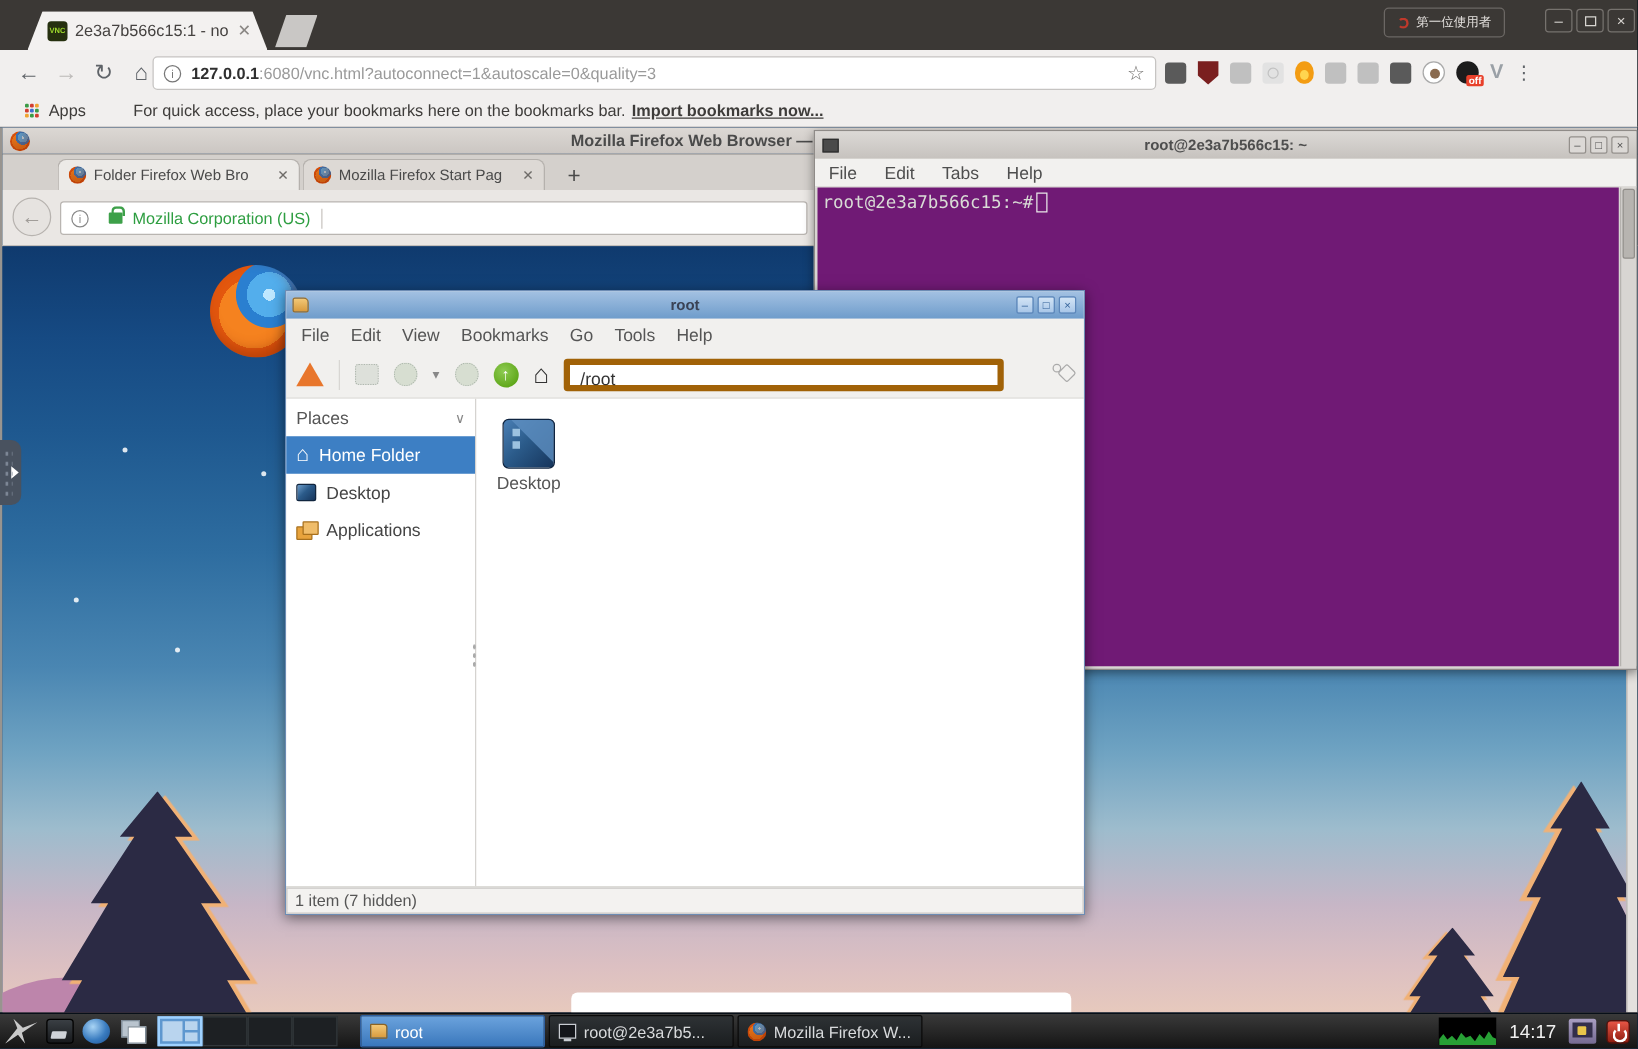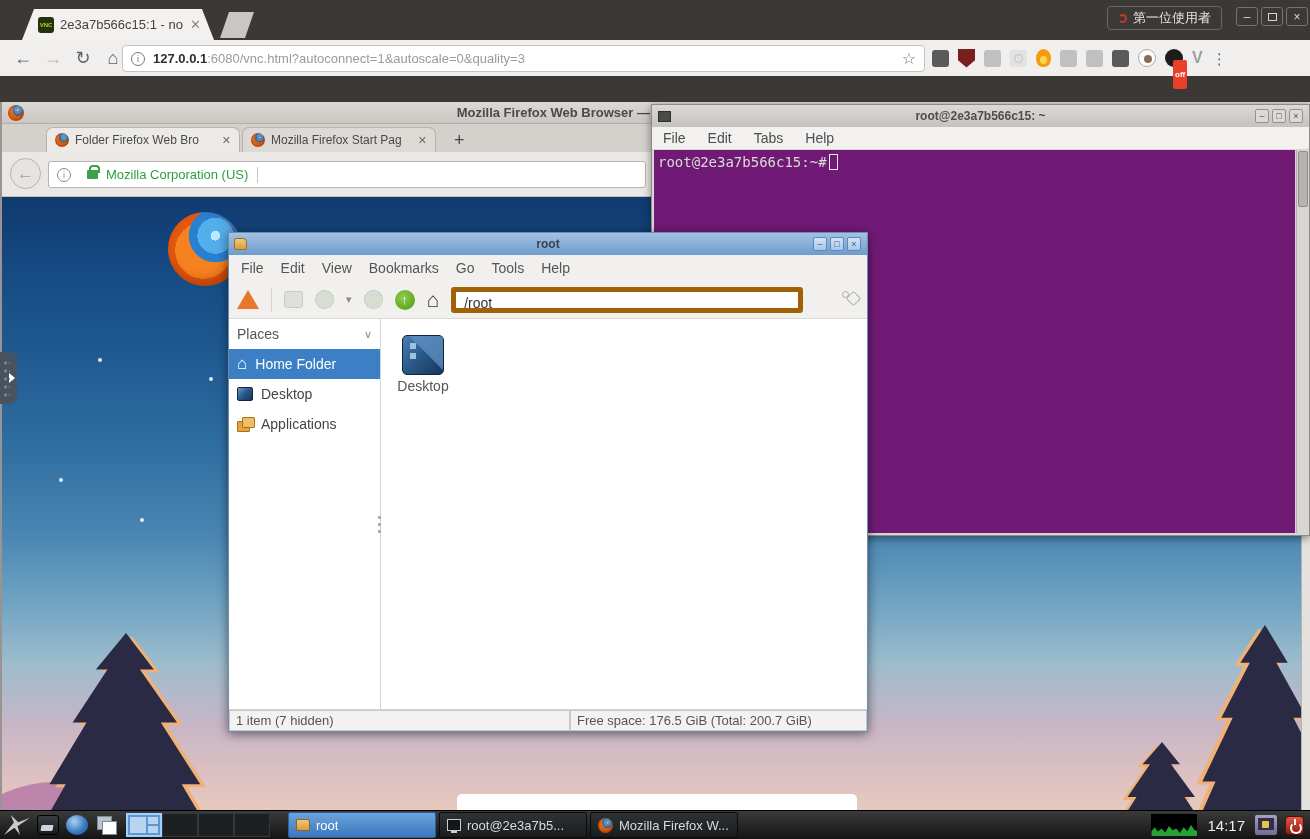--- a/index.html
+++ b/index.html
@@ -16,21 +16,21 @@
   .c-tab-title { font-size:13px; color:#454240; white-space:nowrap; overflow:hidden; width:128px; }
   .novnc-ico { width:16px; height:16px; background:#26300f; border-radius:3px; margin-right:6px;
                color:#9edb2c; font-size:6px; font-weight:bold; display:flex; align-items:center; justify-content:center; flex:none;}
   .tab-close { color:#8a8784; font-size:13px; margin-left:2px; }
   .newtab { left:220px; top:12px; width:34px; height:26px; background:#c9c7c5;
             clip-path:polygon(9px 0, 100% 0, calc(100% - 9px) 100%, 0 100%); }
   .profile-badge { left:1107px; top:6px; height:24px; border:1px solid #6b6764; border-radius:4px;
                    display:flex; align-items:center; padding:0 10px; gap:6px; }
   .refresh-red { width:9px; height:9px; border:2px solid #c0392b; border-radius:50%;
                  border-left-color:transparent; }
-  .profile-name { color:#e4e1de; font-size:13px; }
+  .profile-name { color:#e4e1de; font-size:10px; }
   .winbtn { top:7px; width:22px; height:19px; border:1px solid #76726e; border-radius:3px;
             color:#d8d5d1; font-size:12px; display:flex; align-items:center; justify-content:center; }
   .maxglyph { width:9px; height:8px; border:1px solid #d8d5d1; }
 
   .c-toolbar { left:0; top:40px; width:1310px; height:36px; background:#f1efee; display:flex; align-items:center; }
   .navglyph { font-size:18px; color:#5f6368; width:30px; text-align:center; }
   .navglyph.dis { color:#bcbab8; }
   .omnibox { left:122px; top:45px; width:803px; height:27px; background:#fff; border:1px solid #c6c4c2;
              border-radius:4px; display:flex; align-items:center; padding:0 8px; }
   .info-i { width:14px; height:14px; border:1.5px solid #777; border-radius:50%; color:#777;
@@ -43,21 +43,21 @@
   .pz-dark { background:#5a5a5a; } .pz-light { background:#c0c0c0; }
   .shield { width:17px; height:19px; background:#7a1f1f; clip-path:polygon(0 0,100% 0,100% 62%,50% 100%,0 62%); }
   .atom { width:17px; height:17px; background:#e2e2e2; border-radius:3px; position:relative; }
   .atom::after { content:""; position:absolute; inset:4px; border:1px solid #c2c2c2; border-radius:50%; }
   .flame { width:15px; height:18px; background:#f39c12; border-radius:50% 50% 45% 45%; position:relative; }
   .flame::after { content:""; position:absolute; left:4px; top:7px; width:7px; height:8px; background:#ffd54f; border-radius:50%; }
   .bubble { width:18px; height:18px; background:#fff; border:1px solid #aaa; border-radius:50%; position:relative; }
   .bubble::after { content:""; position:absolute; left:5px; top:5px; width:8px; height:8px; background:#8a6b4f; border-radius:50%; }
   .offcirc { width:18px; height:18px; background:#1c1c1c; border-radius:50%; position:relative; }
   .off-badge { position:absolute; left:8px; top:11px; background:#e8402a; color:#fff; font-size:8px;
-               padding:10px 2px; border-radius:2px; font-weight:bold; }
+               padding:0 2px; border-radius:2px; font-weight:bold; }
   .vletter { color:#9aa0a6; font-weight:bold; font-size:16px; }
   .dots3 { color:#5f6368; font-size:15px; letter-spacing:0; width:10px; line-height:5px; text-align:center;}
 
   .bookbar { left:0; top:76px; width:1310px; height:26px; background:#f1efee; border-bottom:1px solid #cbc9c7;
              display:flex; align-items:center; font-size:13px; color:#3e3c3a; }
   .apps-grid { width:11px; height:11px; margin:0 8px 0 20px; position:relative; }
   .apps-grid i { position:absolute; width:3px; height:3px; border-radius:1px; background:#777; }
   .bm-hint { margin-left:38px; }
   .bm-link { text-decoration:underline; margin-left:5px; font-weight:bold; }
 
@@ -287,20 +287,36 @@
     <span class="puzzle pz-light"></span>
     <span class="puzzle pz-dark"></span>
     <span class="bubble"></span>
     <span class="offcirc">
         <span class="off-badge">off</span>
       </span>
     <span class="vletter">V</span>
     <span class="dots3">⋮</span>
   </div>
 
+  <div class="abs bookbar">
+    <span class="apps-grid">
+      <i style="left:0;top:0;background:#3b9b46;"></i>
+        <i style="left:4px;top:0;background:#d23f31;"></i>
+        <i style="left:8px;top:0;background:#f0a431;"></i>
+      <i style="left:0;top:4px;background:#d23f31;"></i>
+        <i style="left:4px;top:4px;background:#3f6fd2;"></i>
+        <i style="left:8px;top:4px;background:#3b9b46;"></i>
+      <i style="left:0;top:8px;background:#f0a431;"></i>
+        <i style="left:4px;top:8px;background:#3b9b46;"></i>
+        <i style="left:8px;top:8px;background:#d23f31;"></i>
+    </span>
+    <span>Apps</span>
+    <span class="bm-hint">For quick access, place your bookmarks here on the bookmarks bar.</span>
+    <span class="bm-link">Import bookmarks now...</span>
+  </div>
 
   <div class="abs" id="vnc">
 
     <div class="abs" id="ffwin">
       <div class="abs ff-titlebar">
         <span class="abs ff-logo" style="left:6px;top:3px;width:16px;height:16px;"></span>
         <span class="ff-title">Mozilla Firefox Web Browser —</span>
       </div>
       <div class="abs ff-tabbar">
         <div class="ff-tab" style="left:44px;width:194px;">
@@ -435,21 +451,20 @@
             <div class="desk-ico">
                 <i style="top:7px;"></i>
                 <i style="top:17px;"></i>
               </div>
             <div class="file-label">Desktop</div>
           </div>
         </div>
       </div>
       <div class="abs fm-status">
         <span class="st-cell" style="flex:1;">1 item (7 hidden)</span>
-        <span class="st-cell" style="width:297px;">Free space: 176.5 GiB (Total: 200.7 GiB)</span>
       </div>
     </div>
 
     <div class="abs" id="handle">
       <span class="handle-dots"></span>
       <span class="handle-arrow"></span>
     </div>
 
     <div class="abs" id="taskbar">
       <span class="tb-logo"></span>

